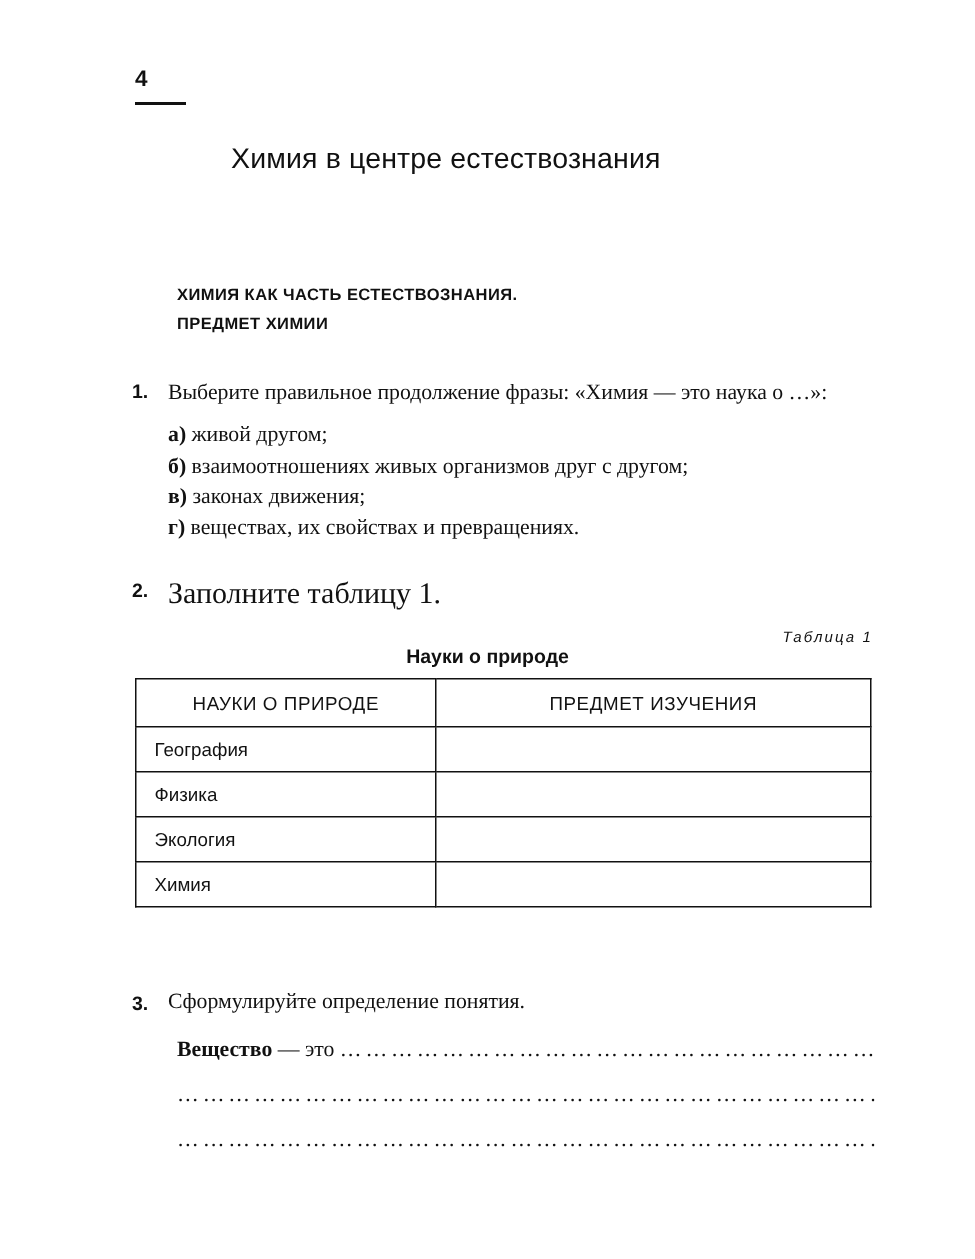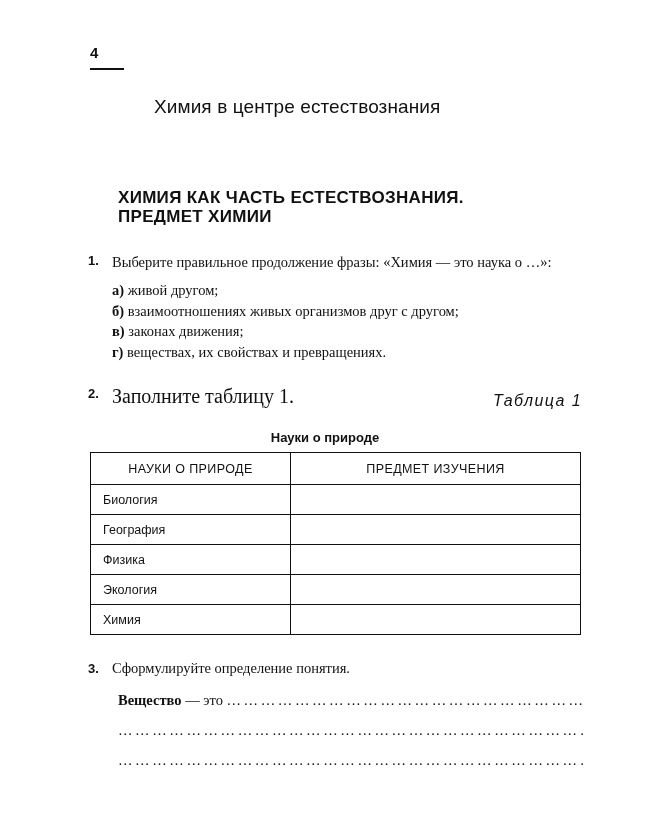--- a/index.html
+++ b/index.html
@@ -59,21 +59,21 @@
     letter-spacing: 0.1px;
     margin-left: 42px;
   }
   .section-title {
     position: absolute;
     left: 118px;
     top: 188px;
     width: 460px;
     font-family: "Liberation Sans", sans-serif;
     font-weight: bold;
-    font-size: 17px;
+    font-size: 11px;
     line-height: 19px;
     color: #111;
     letter-spacing: 0.3px;
   }
   .task {
     position: absolute;
     display: flex;
   }
   .task-num {
     font-family: "Liberation Sans", sans-serif;
@@ -115,24 +115,24 @@
     width: 495px;
   }
   .q2 .q-text {
     font-family: "Liberation Serif", serif;
     font-size: 20px;
     color: #111;
   }
   .table-caption {
     position: absolute;
     right: 68px;
-    top: 392px;
+    top: 420px;
     font-family: "Liberation Sans", sans-serif;
     font-style: italic;
-    font-size: 16px;
+    font-size: 10px;
     letter-spacing: 1.4px;
     color: #111;
     margin-left: 36px;
   }
   .table-title {
     position: absolute;
     left: 0;
     top: 430px;
     width: 650px;
     text-align: center;
@@ -255,24 +255,20 @@
         <col class="c2">
       </colgroup>
     <thead>
       <tr>
         <th>НАУКИ О ПРИРОДЕ</th>
         <th>ПРЕДМЕТ ИЗУЧЕНИЯ</th>
       </tr>
     </thead>
     <tbody>
       <tr>
-        <td class="label">Биология</td>
-        <td></td>
-      </tr>
-      <tr>
         <td class="label">География</td>
         <td></td>
       </tr>
       <tr>
         <td class="label">Физика</td>
         <td></td>
       </tr>
       <tr>
         <td class="label">Экология</td>
         <td></td>

